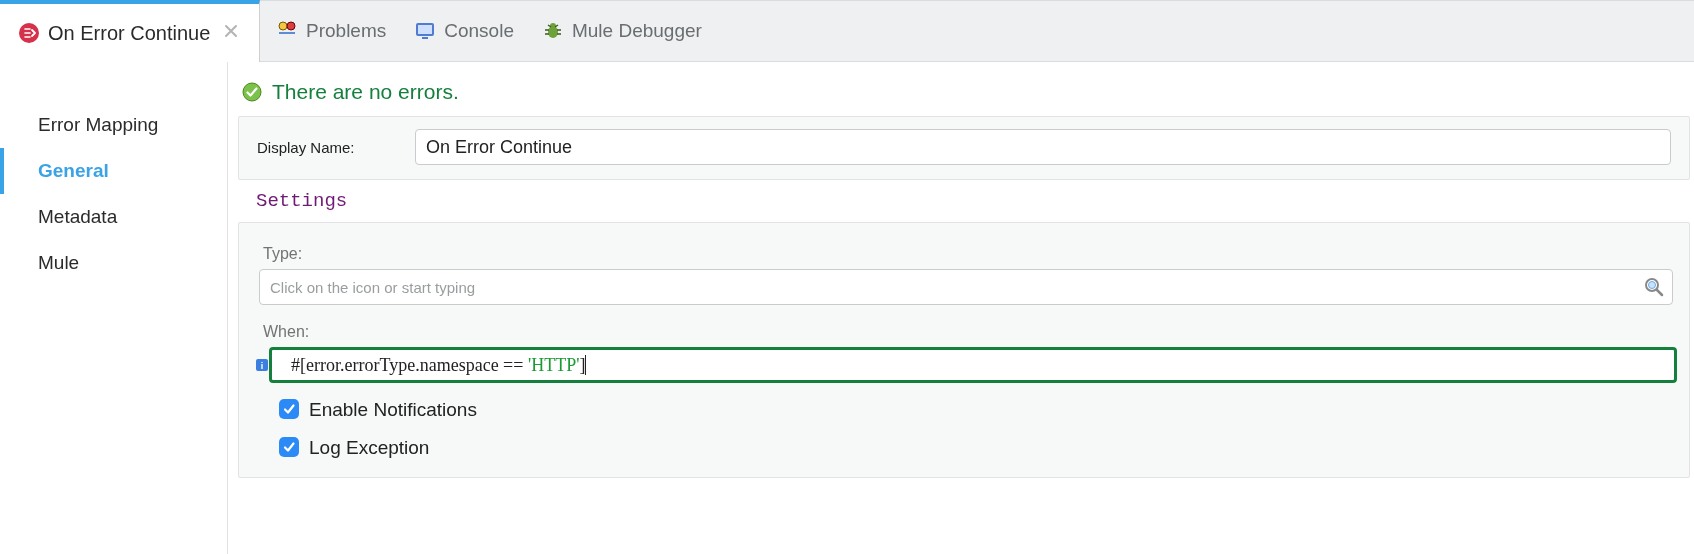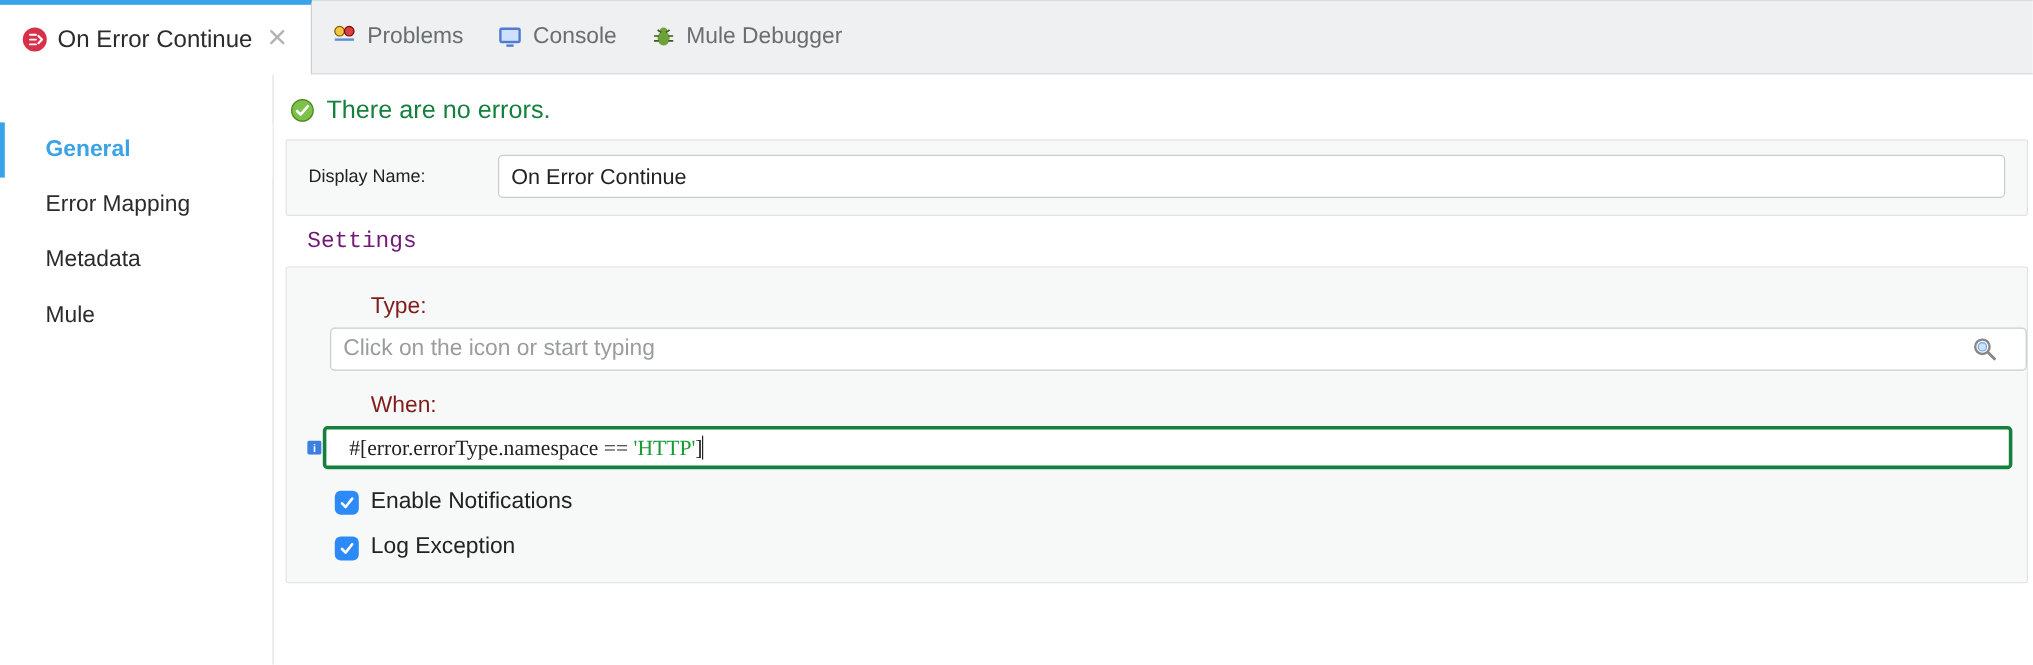--- a/index.html
+++ b/index.html
@@ -118,35 +118,35 @@
     font-size: 18px;
     background: #fff;
     color: #222;
   }
   .settings-title {
     font-size: 19px; color: #701a75;
     padding: 0 0 4px 22px;
     font-family: Liberation Mono, monospace;
   }
   .field-block { margin-top: 10px; padding: 0 0 0 4px; }
-  .field-label { font-size: 19px; color: #7f1d1d; padding-left: 8px; margin-bottom: 6px; margin-left: 46px; }
+  .field-label { font-size: 16px; color: #737373; padding-left: 8px; margin-bottom: 6px; }
   .type-wrap {
     position: relative;
     margin-top: 4px;
   }
   .type-input {
     width: calc(100% - 8px);
     height: 36px;
     border: 1px solid #c9cbcd;
     border-radius: 4px;
     padding: 0 36px 0 10px;
-    font-size: 19px;
+    font-size: 15px;
     color: #222;
     background: #fff;
-    margin-left: 20px;
+    margin-left: 4px;
   }
   .type-input::placeholder { color: #9a9d9f; }
   .search-icon {
     position: absolute; right: 12px; top: 50%; transform: translateY(-50%);
     width: 22px; height: 22px; cursor: pointer;
   }
   .when-wrap { position: relative; margin-top: 4px; display:flex; align-items:center; }
   .info-badge {
     width: 14px; height: 14px;
     display:flex; align-items:center; justify-content:center;
@@ -172,21 +172,21 @@
     font-size: 18px;
     pointer-events: none;
     white-space: pre;
   }
   .tok-punct { color: #222; }
   .tok-str { color: #1a9a33; }
   .caret {
     display:inline-block; width:1px; height:20px; background:#222; vertical-align:middle;
   }
   .check-row {
-    display: flex; align-items: flex-end; gap: 10px;
+    display: flex; align-items: flex-start; gap: 10px;
     margin-top: 16px; padding-left: 28px;
   }
   .macbox {
     width: 20px; height: 20px; border-radius: 5px;
     background: #2c8af6; position: relative; cursor: pointer; flex-shrink:0;
   }
   .macbox svg { position:absolute; left:50%; top:50%; transform:translate(-50%,-50%); }
   .check-label { font-size: 19px; color: #222; }
 </style>
 </head>
@@ -238,22 +238,22 @@
           <path d="M3 10 h4 M3 14 h4 M15 10 h4 M15 14 h4 M6 5 l3 2 M16 5 l-3 2" stroke="#3a5a1a" stroke-width="1.4"></path>
         </svg>
       </span>
       <span>Mule Debugger</span>
     </button>
   </div>
 </div>
 
 <div class="body-row">
   <div class="sidebar">
+    <div class="side-item"><span>Error Mapping</span></div>
     <div class="side-item active"><span>General</span></div>
-    <div class="side-item"><span>Error Mapping</span></div>
     <div class="side-item"><span>Metadata</span></div>
     <div class="side-item"><span>Mule</span></div>
   </div>
 
   <div class="content">
 
     <div class="status-line">
       <span class="status-icon">
         <svg width="20" height="20" viewBox="0 0 20 20">
           <circle cx="10" cy="10" r="9" fill="#7cc24a" stroke="#4a8a1a" stroke-width="1"></circle>

